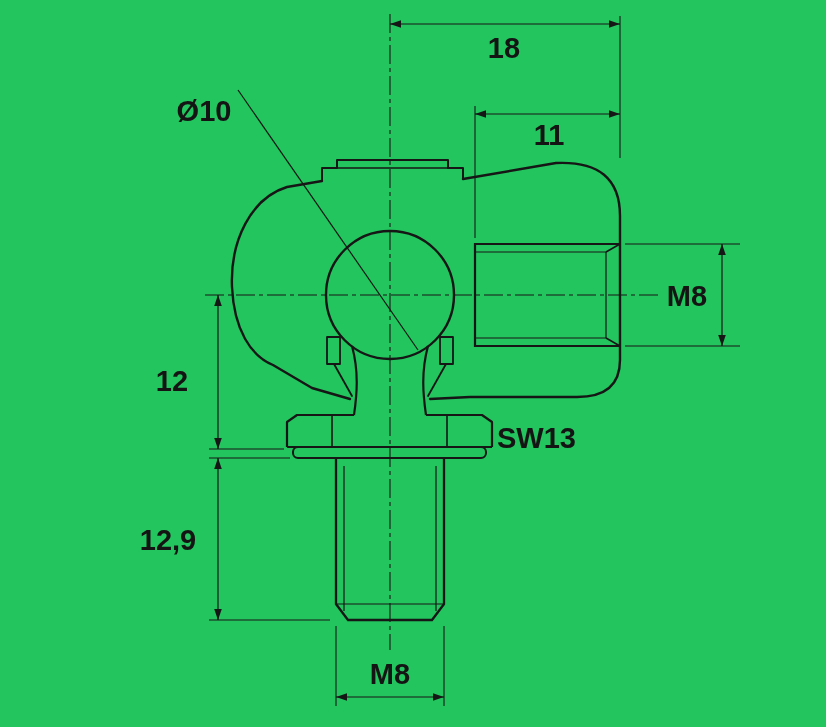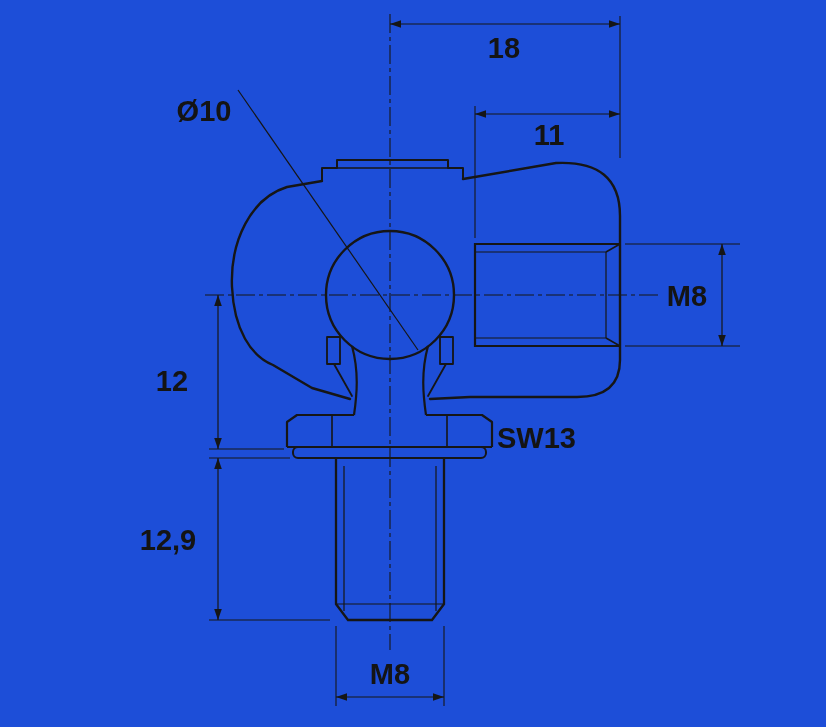--- a/index.html
+++ b/index.html
@@ -6,21 +6,21 @@
     margin: 0;
     padding: 0;
     width: 826px;
     height: 727px;
     background: #ffffff;
     overflow: hidden;
   }
   .canvas {
     width: 826px;
     height: 727px;
-    background: #1d4ed8;
+    background: #22c55e;
   }
   svg text.dim {
     font-family: "Liberation Sans", sans-serif;
     font-weight: 700;
     font-size: 29px;
     fill: #141414;
   }
 </style>
 </head>
 <body>

